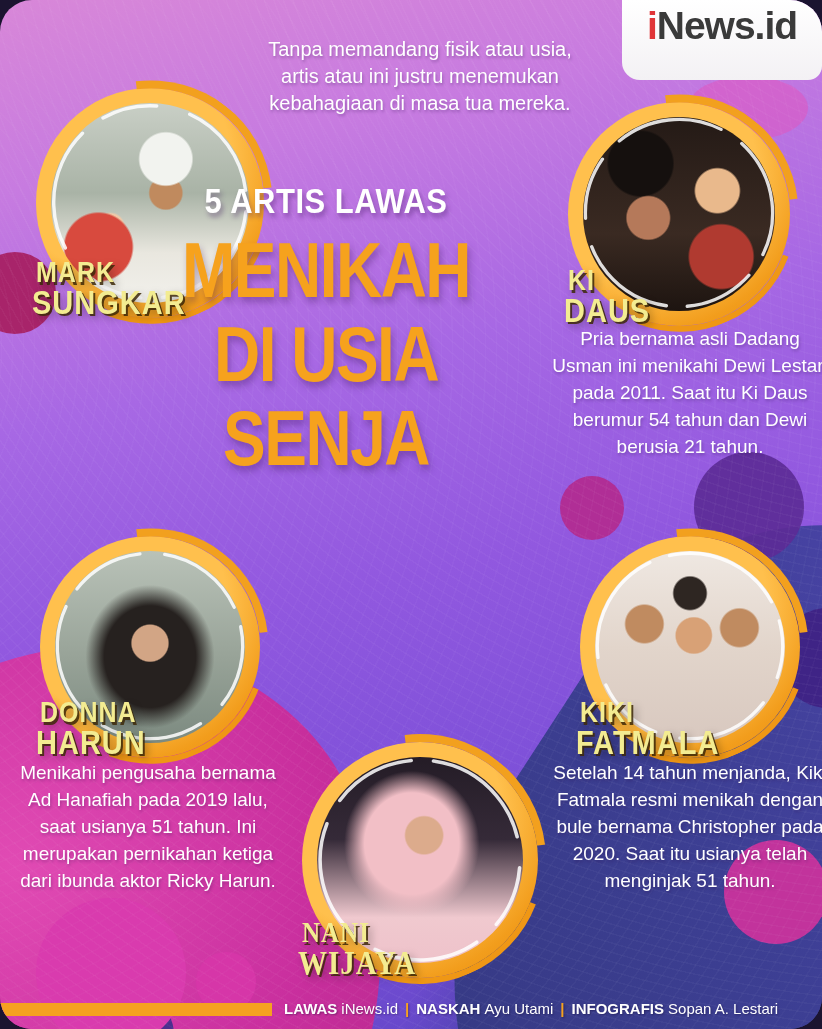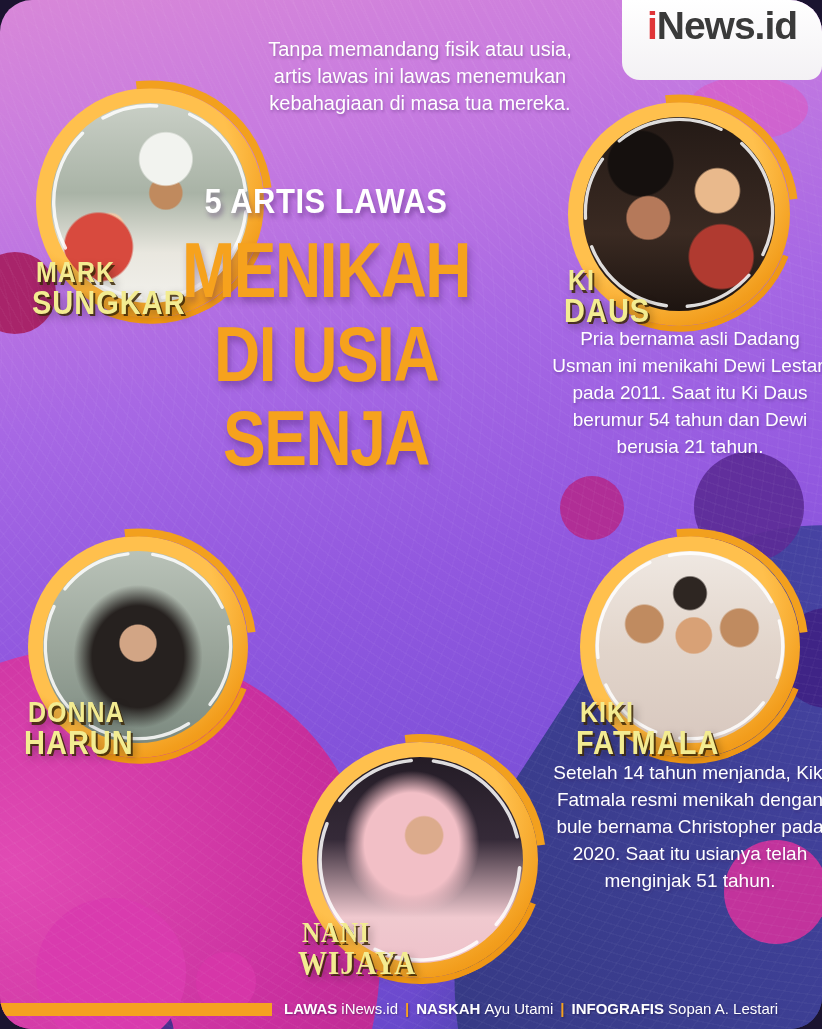--- a/index.html
+++ b/index.html
@@ -60,21 +60,21 @@
     transform:scaleY(1.12);transform-origin:center top;
     text-shadow:2px 3px 5px rgba(60,20,90,.4);margin-bottom:10px;}
   .tline{color:#f6a21d;font-size:64px;font-weight:800;letter-spacing:-1.5px;line-height:84px;
     transform:scaleY(1.22);transform-origin:center center;
     text-shadow:2px 4px 7px rgba(60,20,90,.35);}
 
   
   .card{position:absolute;z-index:3;}
   .card-mark{left:36px;top:88px;width:228px;height:230px;}
   .card-kidaus{left:568px;top:102px;width:222px;height:224px;}
-  .card-donna{left:28px;top:536px;width:220px;height:222px;}
+  .card-donna{left:40px;top:536px;width:220px;height:222px;}
   .card-kiki{left:580px;top:536px;width:220px;height:222px;}
   .card-nani{left:302px;top:742px;width:236px;height:236px;font-family:Liberation Serif, serif;}
   .blob{position:absolute;inset:0;border-radius:50%;
     background:radial-gradient(circle at 35% 30%, #ffc04d 0 52%, #f29d1c 76%, #e8890f 100%);}
   .blob::before{content:"";position:absolute;inset:-8px;border-radius:50%;
     border:8px solid transparent;border-top-color:#f2a01e;transform:rotate(38deg);}
   .blob::after{content:"";position:absolute;inset:-6px;border-radius:50%;
     border:6px solid transparent;border-bottom-color:#ef9715;transform:rotate(-24deg);}
   .photo{position:absolute;inset:15px;border-radius:50%;overflow:hidden;}
   .ring{position:absolute;inset:7px;z-index:2;}
@@ -137,21 +137,21 @@
   <div class="dcirc c6"></div>
   <div class="dcirc c7"></div>
   <div class="dcirc c8"></div>
   <div class="dcirc c9"></div>
   <div class="waves"></div>
 
   <div class="logo-card">
     <div class="brand"><span class="i">i</span><span>News.id</span></div>
   </div>
 
-  <div class="copy intro">Tanpa memandang fisik atau usia, artis lawas ini lawas menemukan kebahagiaan di masa tua mereka.</div>
+  <div class="copy intro">Tanpa memandang fisik atau usia, artis atau ini justru menemukan kebahagiaan di masa tua mereka.</div>
 
   <div class="title-block">
     <div class="kicker">5 ARTIS LAWAS</div>
     <div class="tline">MENIKAH</div>
     <div class="tline">DI USIA</div>
     <div class="tline">SENJA</div>
   </div>
 
   <div class="card card-mark">
     <div class="blob"></div>
@@ -183,20 +183,21 @@
     <div class="blob"></div>
     <div class="photo photo-donna"></div>
     <svg class="ring" viewBox="0 0 100 100">
       <circle cx="50" cy="50" r="45" fill="none" stroke="rgba(255,255,255,.85)" stroke-width="1.6" stroke-dasharray="40 14 52 10 36 12 44 10" stroke-linecap="round" transform="rotate(70 50 50)"></circle>
     </svg>
     <div class="namewrap">
       <span class="nm nm1">DONNA</span>
       <span class="nm nm2">HARUN</span>
     </div>
   </div>
+  <div class="copy bio bio-donna">Menikahi pengusaha bernama Ad Hanafiah pada 2019 lalu, saat usianya 51 tahun. Ini merupakan pernikahan ketiga dari ibunda aktor Ricky Harun.</div>
 
   <div class="card card-kiki">
     <div class="blob"></div>
     <div class="photo photo-kiki"></div>
     <svg class="ring" viewBox="0 0 100 100">
       <circle cx="50" cy="50" r="45" fill="none" stroke="rgba(255,255,255,.85)" stroke-width="1.6" stroke-dasharray="56 10 28 14 46 12 34 14" stroke-linecap="round" transform="rotate(-100 50 50)"></circle>
     </svg>
     <div class="namewrap">
       <span class="nm nm1">KIKI</span>
       <span class="nm nm2">FATMALA</span>

